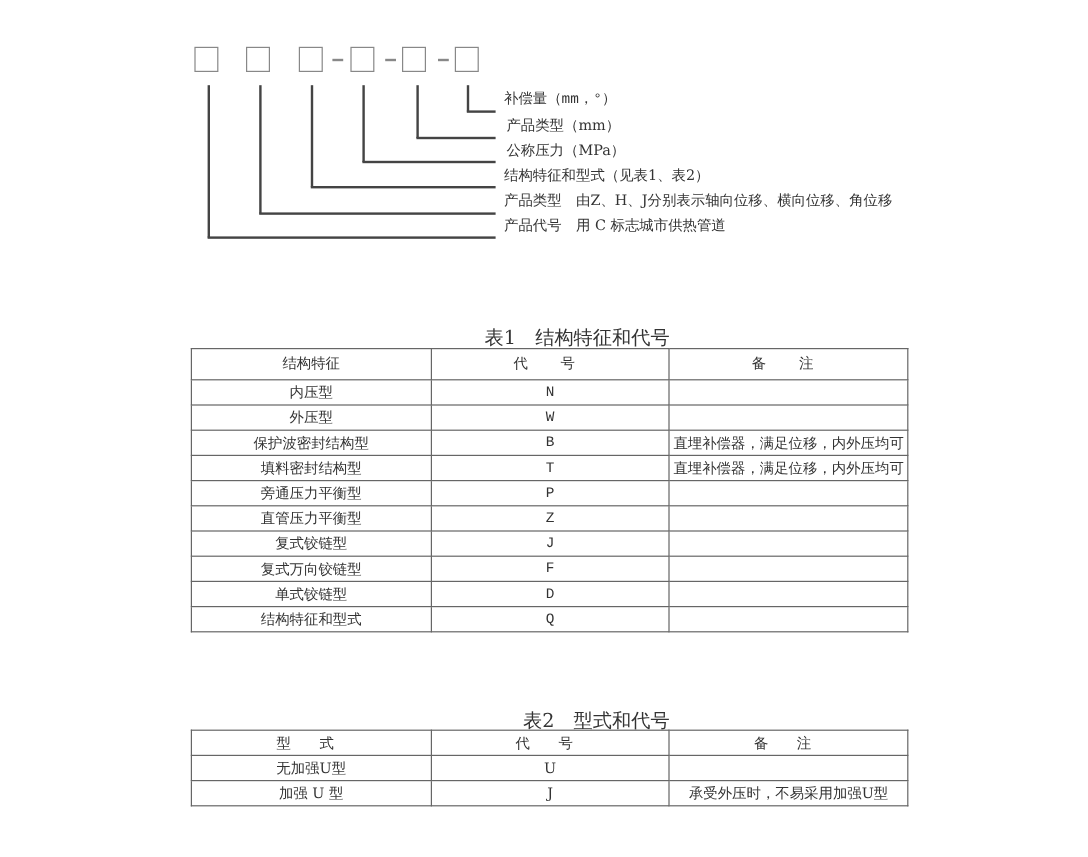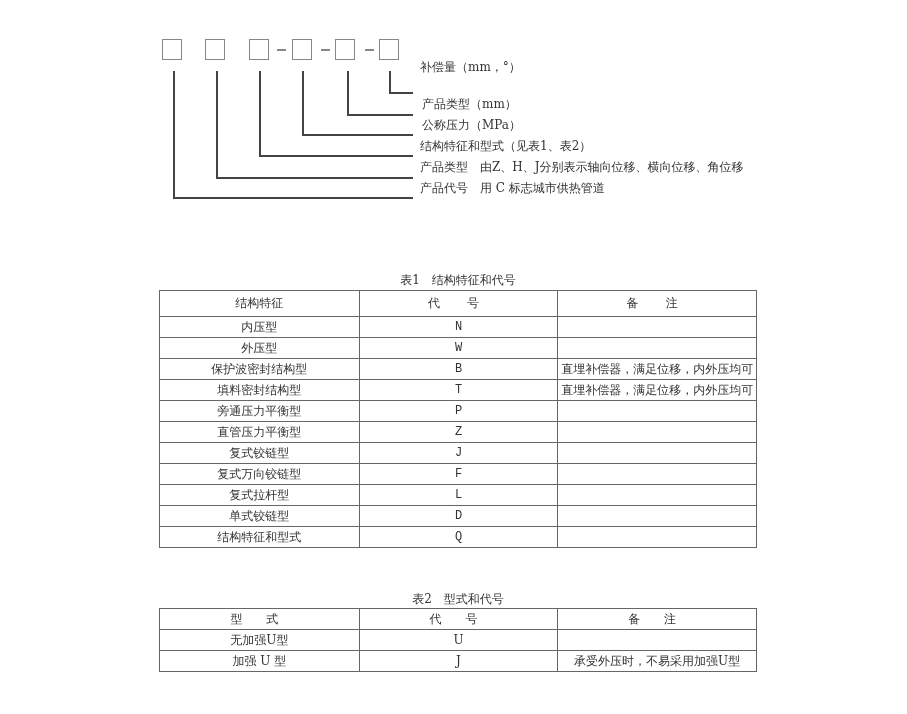--- a/index.html
+++ b/index.html
@@ -3,21 +3,21 @@
 <meta charset="utf-8">
 <style>
   html, body { margin:0; padding:0; background:#ffffff; }
   body { width:907px; height:714px; position:relative; overflow:hidden;
          font-family:"DejaVu Serif","Liberation Serif",serif; color:#333; }
   .box { position:absolute; width:20px; height:21px; border:1.5px solid #888; box-sizing:border-box; }
   .dash { position:absolute; height:1.5px; background:#888; width:9px; top:49px; }
   .vl { position:absolute; width:1.5px; background:#444; }
   .hl { position:absolute; height:1.5px; background:#444; }
   .lbl { position:absolute; font-size:12px; white-space:nowrap; color:#333; }
-  .caption { position:absolute; font-size:12px; white-space:nowrap; text-align:center; color:#333; }
+  .caption { position:absolute; font-size:16px; white-space:nowrap; text-align:right; color:#333; }
   table { position:absolute; border-collapse:collapse; font-size:12px; color:#333; }
   td, th { border:1px solid #666; text-align:center; font-weight:normal; padding:0; height:20px; }
   .sp { letter-spacing:10px; }
 </style>
 </head>
 <body>
 
 <div class="box" style="left:162px;top:39px;"></div>
 <div class="box" style="left:205px;top:39px;"></div>
 <div class="box" style="left:249px;top:39px;"></div>
@@ -39,21 +39,21 @@
 
 <div class="vl" style="left:259px;top:71px;height:85px;"></div>
 <div class="hl" style="left:259px;top:155px;width:154px;"></div>
 
 <div class="vl" style="left:216px;top:71px;height:107px;"></div>
 <div class="hl" style="left:216px;top:177px;width:197px;"></div>
 
 <div class="vl" style="left:173px;top:71px;height:127px;"></div>
 <div class="hl" style="left:173px;top:197px;width:240px;"></div>
 
-<div class="lbl" style="left:420px;top:59px;">补偿量（mm，°）</div>
+<div class="lbl" style="left:420px;top:74px;font-family:Liberation Mono, monospace;">补偿量（mm，°）</div>
 <div class="lbl" style="left:422px;top:96px;">产品类型（mm）</div>
 <div class="lbl" style="left:422px;top:117px;">公称压力（MPa）</div>
 <div class="lbl" style="left:420px;top:138px;">结构特征和型式（见表1、表2）</div>
 <div class="lbl" style="left:420px;top:159px;">产品类型　由Z、H、J分别表示轴向位移、横向位移、角位移</div>
 <div class="lbl" style="left:420px;top:180px;">产品代号　用 C 标志城市供热管道</div>
 
 <div class="caption" style="left:358px;top:272px;width:200px;">表1　结构特征和代号</div>
 <table style="left:159px;top:290px;width:598px;font-family:Liberation Mono, monospace;">
   <colgroup>
       <col style="width:200px">
@@ -100,25 +100,20 @@
         <td>复式铰链型</td>
         <td>J</td>
         <td></td>
       </tr>
   <tr>
         <td>复式万向铰链型</td>
         <td>F</td>
         <td></td>
       </tr>
   <tr>
-        <td>复式拉杆型</td>
-        <td>L</td>
-        <td></td>
-      </tr>
-  <tr>
         <td>单式铰链型</td>
         <td>D</td>
         <td></td>
       </tr>
   <tr>
         <td>结构特征和型式</td>
         <td>Q</td>
         <td></td>
       </tr>
 </tbody>

